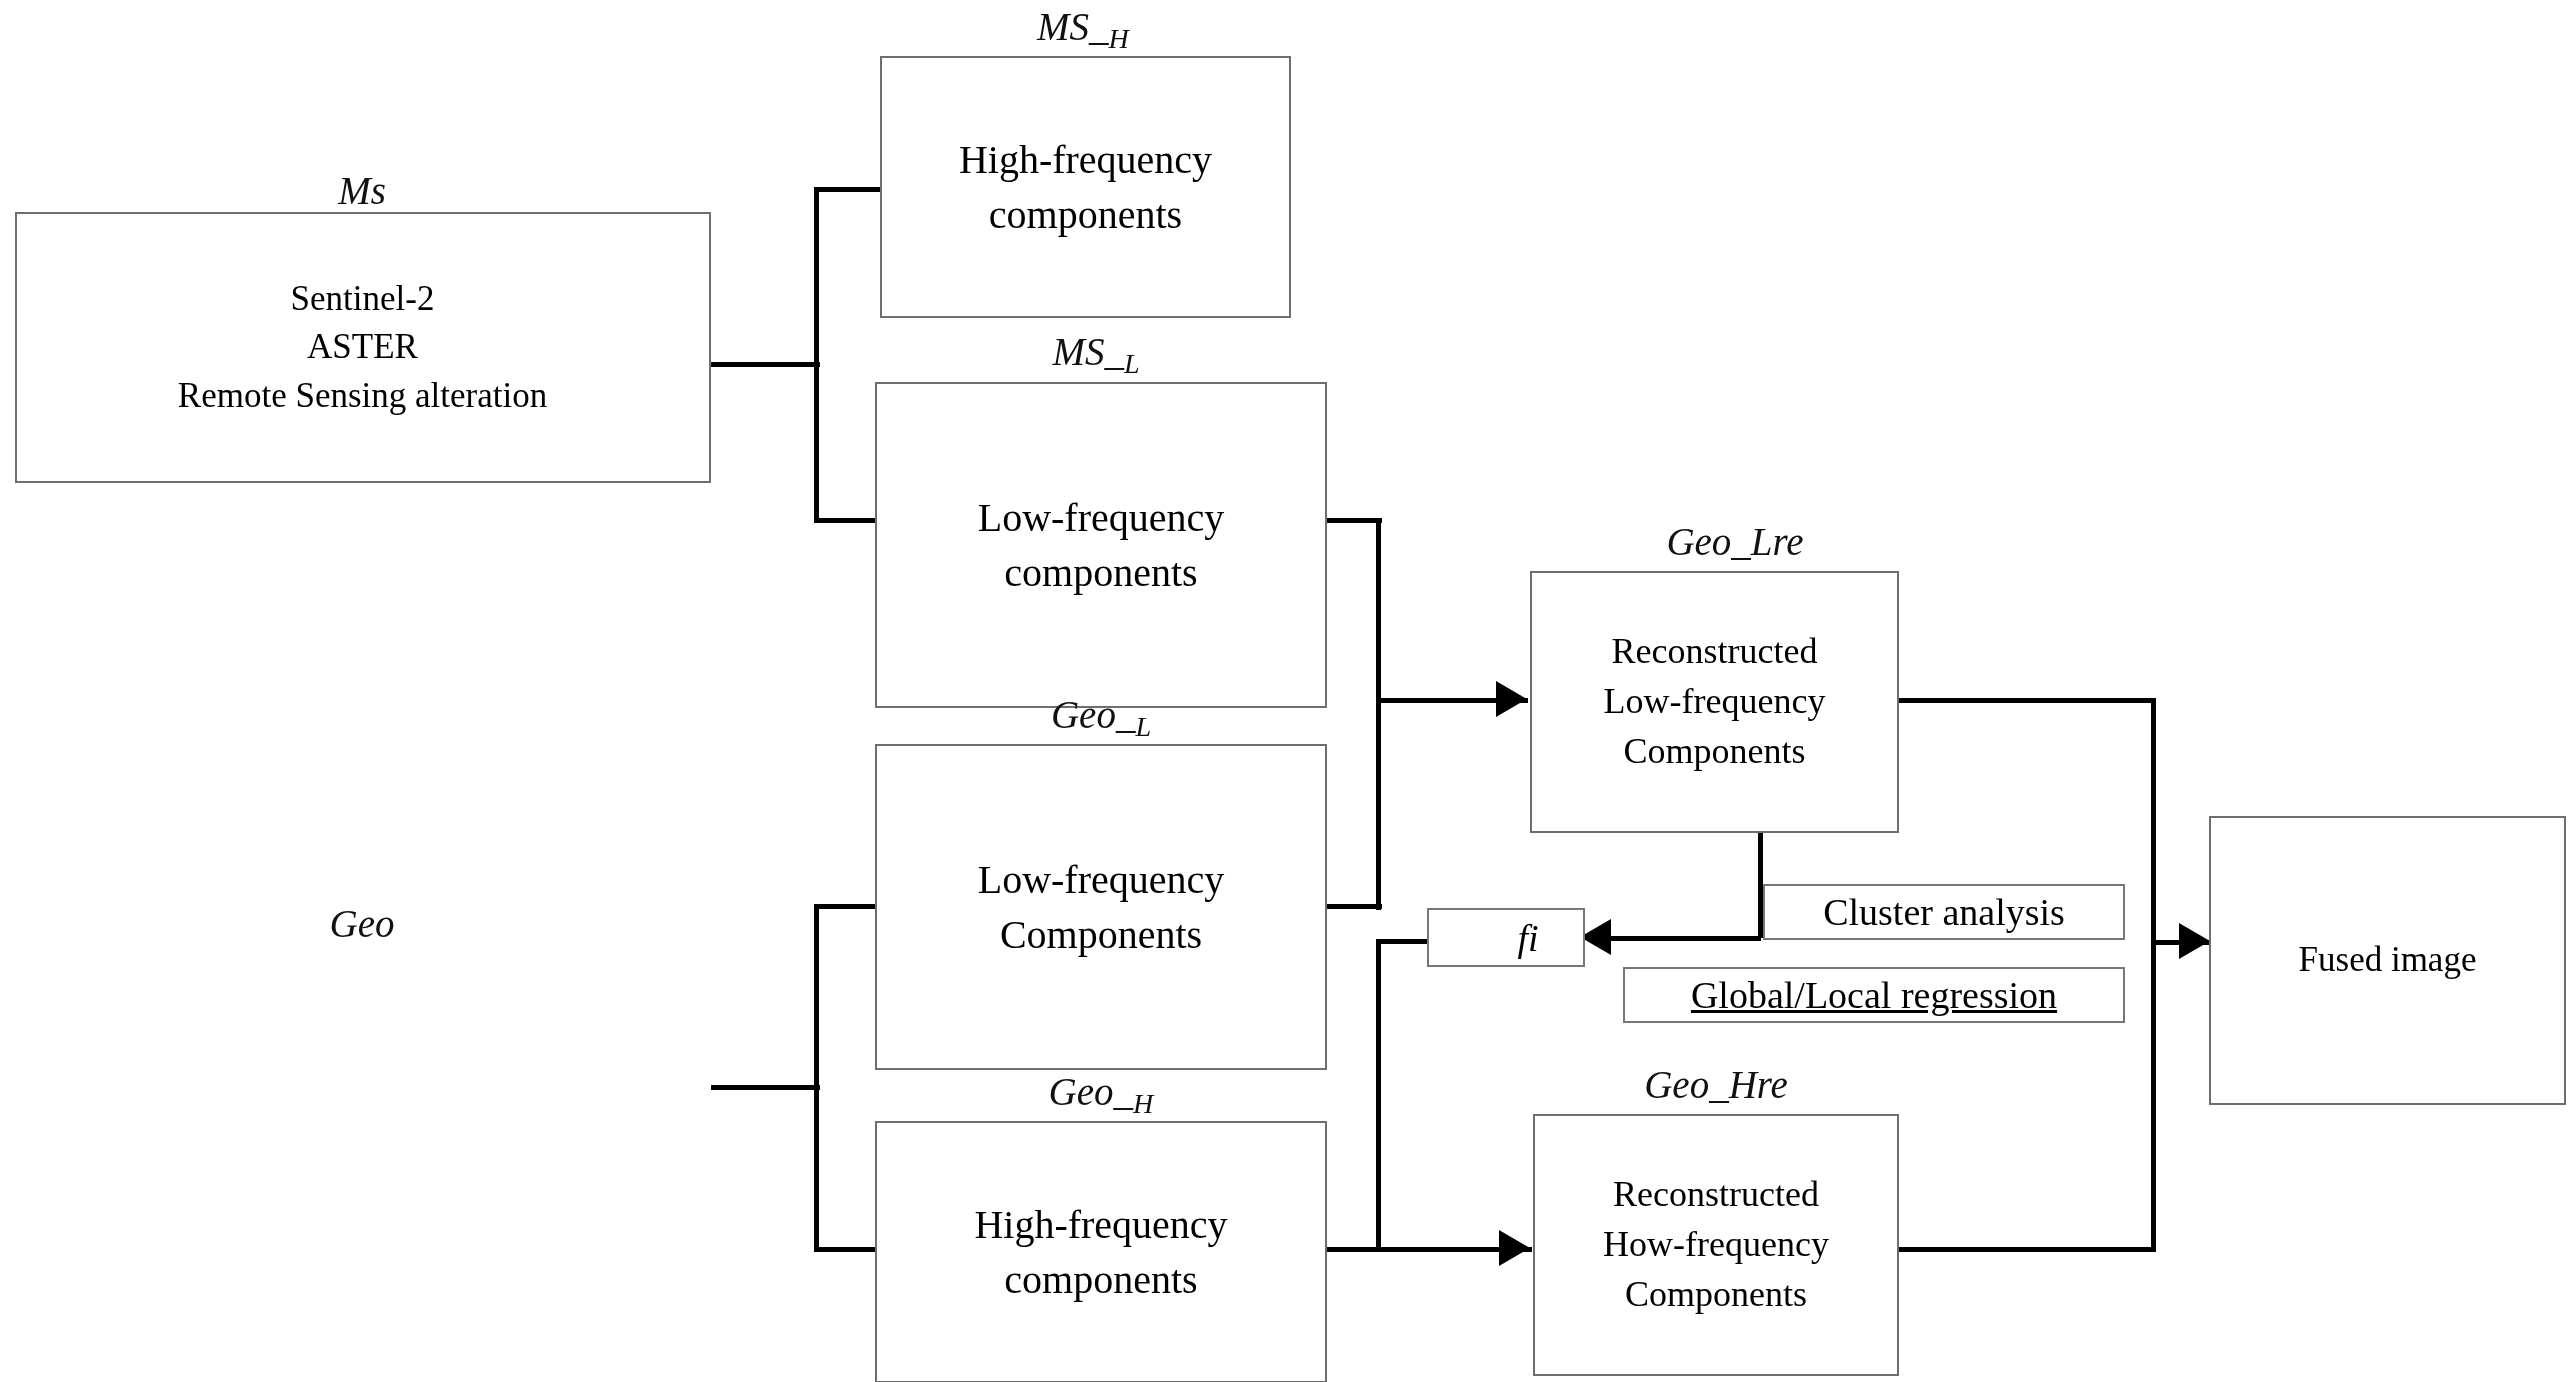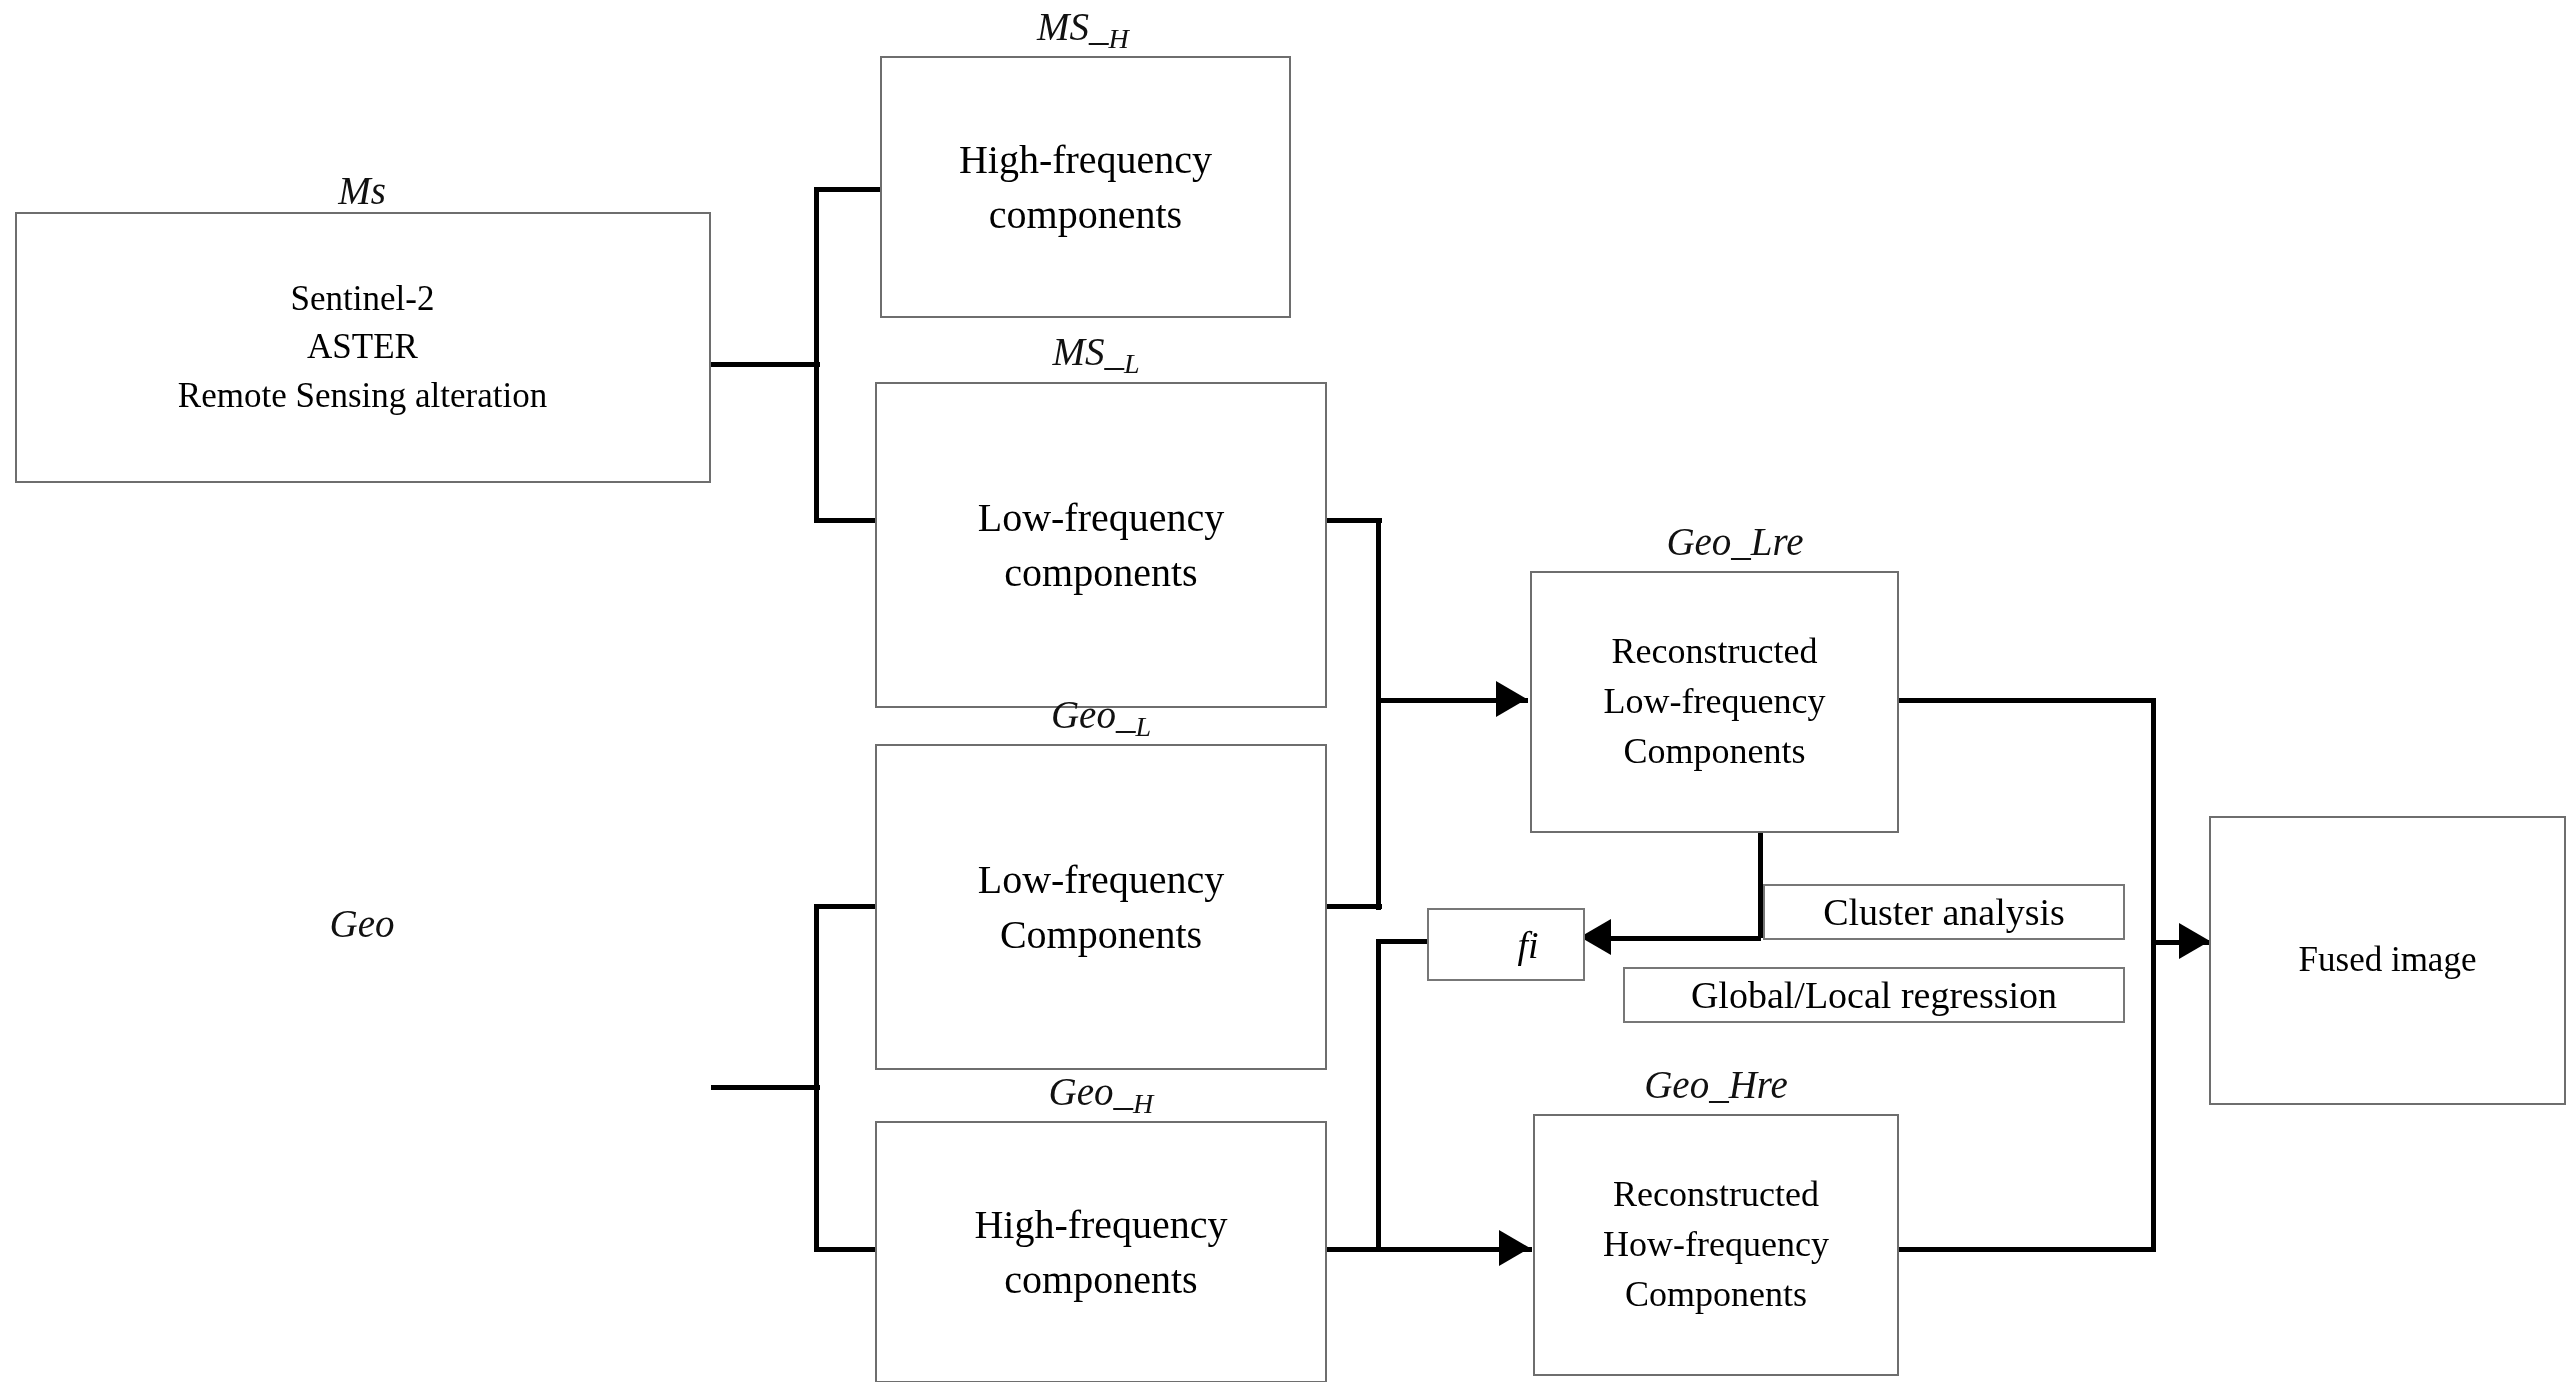--- a/index.html
+++ b/index.html
@@ -182,29 +182,29 @@
 Low-frequency
 Components</span>
   </div>
 
   <div class="node small" style="left:1533px; top:1114px; width:366px; height:262px;">
     <span class="txt" style="white-space:pre-line;">Reconstructed
 How-frequency
 Components</span>
   </div>
 
-  <div class="annot" style="left:1427px; top:908px; width:158px; height:73px; font-style:italic;padding-left:44px;">
+  <div class="annot" style="left:1427px; top:908px; width:158px; height:59px; font-style:italic;padding-left:44px;">
     <span>fi</span>
   </div>
 
   <div class="annot" style="left:1763px; top:884px; width:362px; height:56px;">
     <span>Cluster analysis</span>
   </div>
 
-  <div class="annot" style="left:1623px; top:967px; width:502px; height:56px;">
+  <div class="annot" style="left:1623px; top:967px; width:502px; height:56px;text-decoration:underline;">
     <span>Global/Local regression</span>
   </div>
 
   <div class="node big" style="left:2209px; top:816px; width:357px; height:289px;">
     <span class="txt">Fused image</span>
   </div>
 
 </div>
 
 

